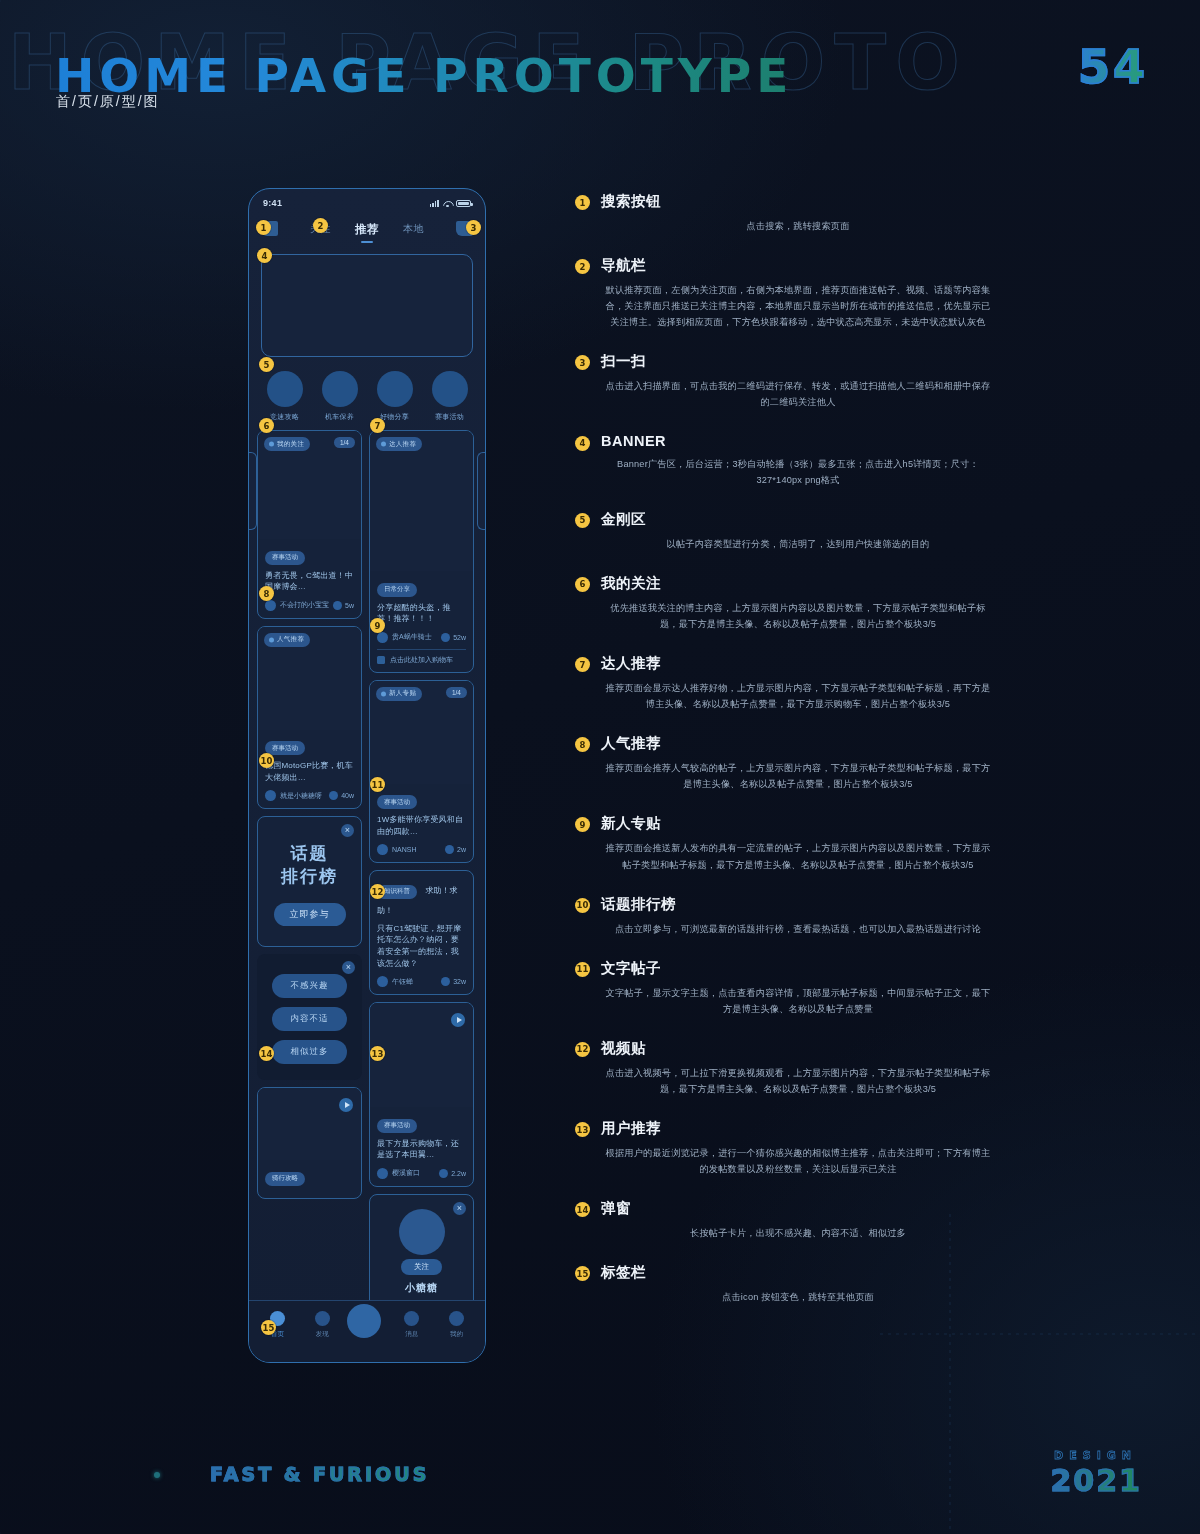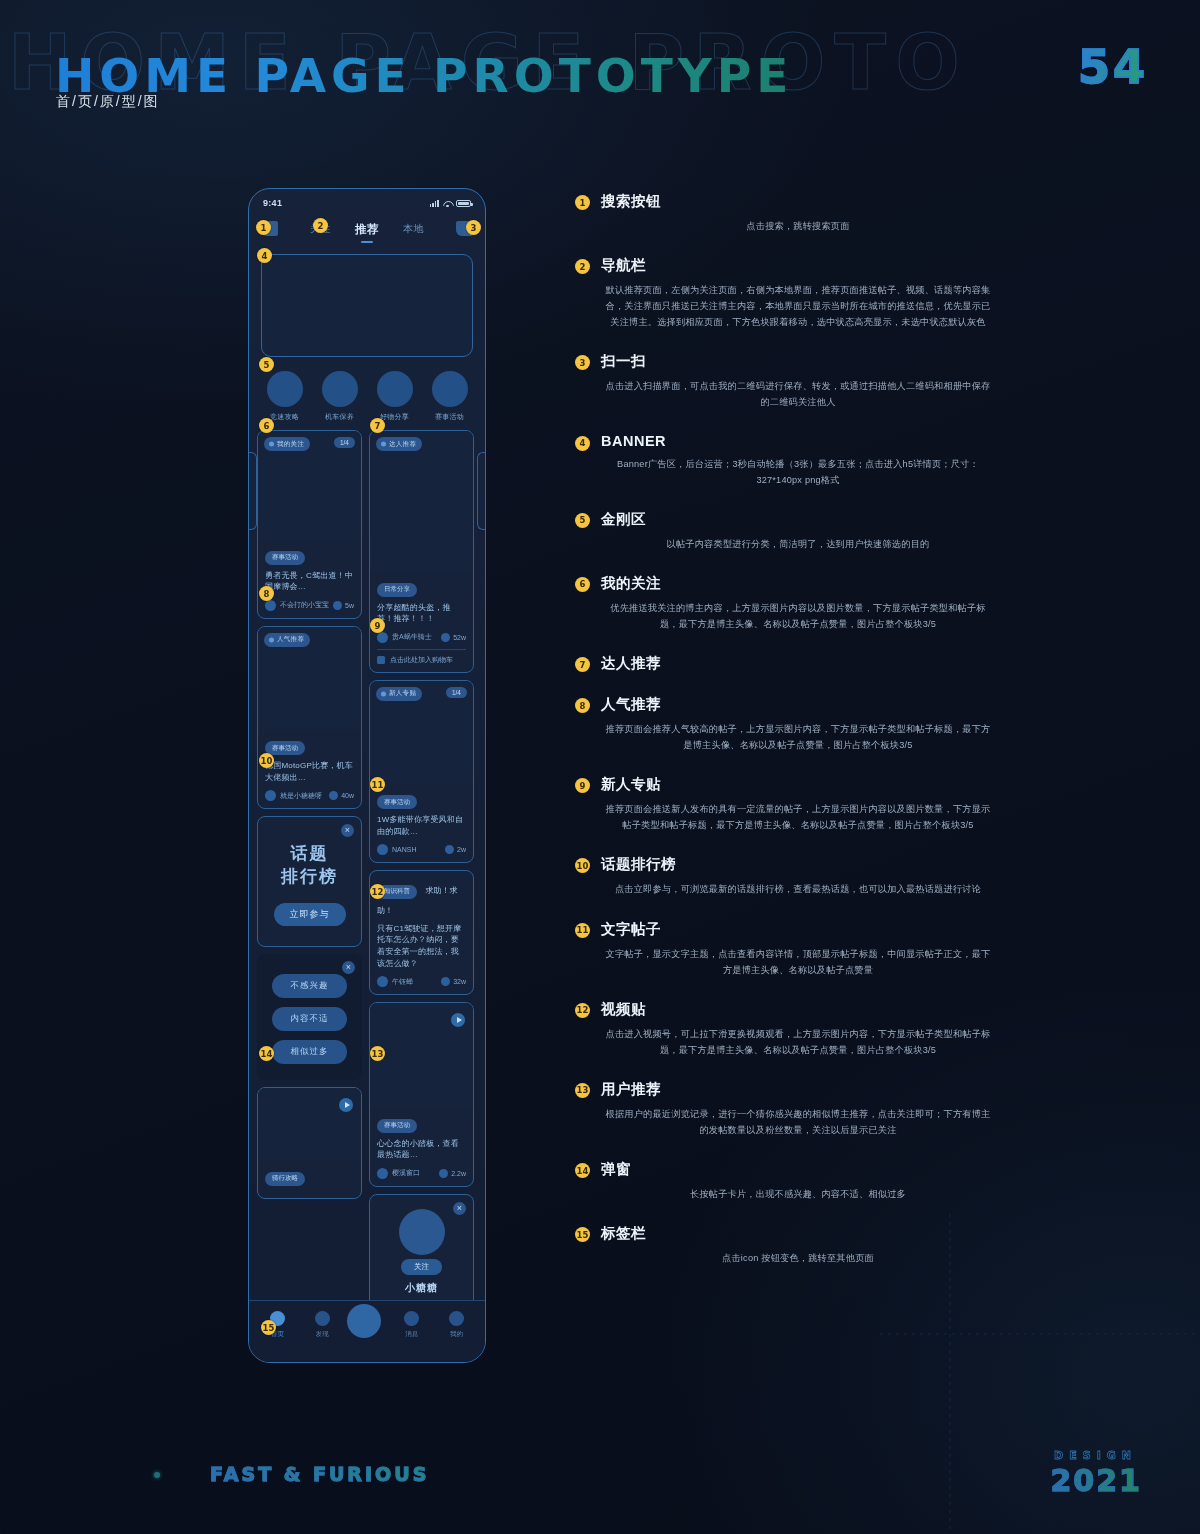--- a/index.html
+++ b/index.html
@@ -481,21 +481,21 @@
             </span>
           </div>
         </div>
 
         <div class="card">
           <div class="card-img" style="height:104px">
             <span class="play-btn"></span>
           </div>
           <div class="card-body">
             <span class="tagline">赛事活动</span>
-            <div class="card-title">心心念的小踏板，查看最热话题…</div>
+            <div class="card-title">最下方显示购物车，还是选了本田翼…</div>
             <div class="card-foot">
               <span class="author">
                 <span class="avatar"></span>
                 <span class="author-name">樱溪窗口</span>
               </span>
               <span class="likes">
                 <span class="like-dot"></span>
                 <span class="like-num">2.2w</span>
               </span>
             </div>
@@ -599,20 +599,21 @@
       <span class="anno-badge">6</span>
       <div class="anno-body">
         <div class="anno-title">我的关注</div>
         <div class="anno-desc">优先推送我关注的博主内容，上方显示图片内容以及图片数量，下方显示帖子类型和帖子标题，最下方是博主头像、名称以及帖子点赞量，图片占整个板块3/5</div>
       </div>
     </div>
     <div class="anno">
       <span class="anno-badge">7</span>
       <div class="anno-body">
         <div class="anno-title">达人推荐</div>
+        <div class="anno-desc">推荐页面会显示达人推荐好物，上方显示图片内容，下方显示帖子类型和帖子标题，再下方是博主头像、名称以及帖子点赞量，最下方显示购物车，图片占整个板块3/5</div>
       </div>
     </div>
     <div class="anno">
       <span class="anno-badge">8</span>
       <div class="anno-body">
         <div class="anno-title">人气推荐</div>
         <div class="anno-desc">推荐页面会推荐人气较高的帖子，上方显示图片内容，下方显示帖子类型和帖子标题，最下方是博主头像、名称以及帖子点赞量，图片占整个板块3/5</div>
       </div>
     </div>
     <div class="anno">

